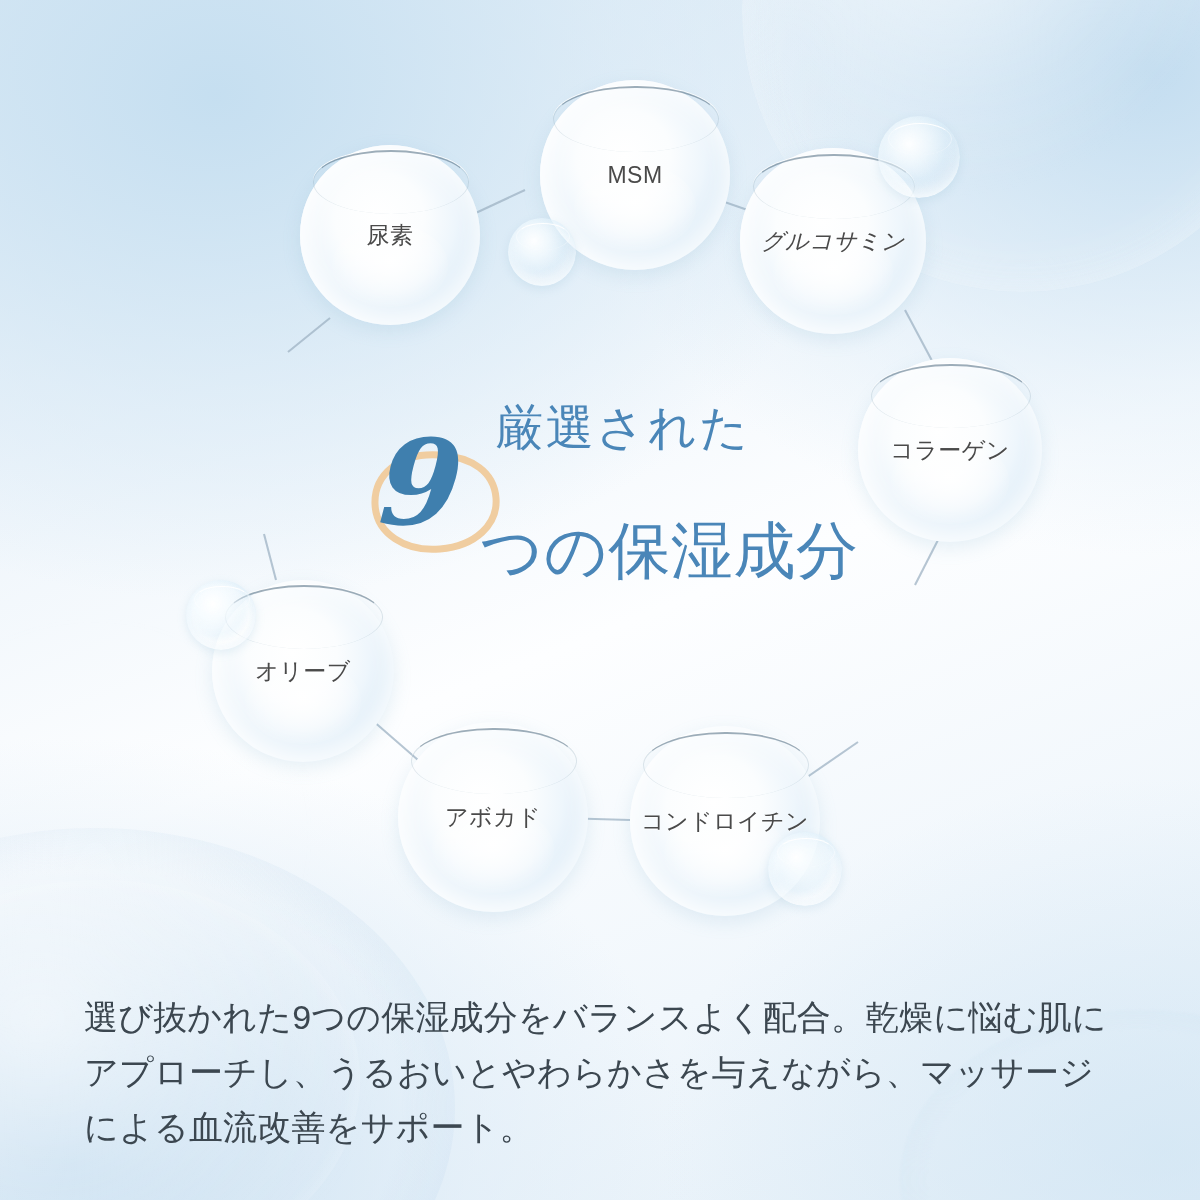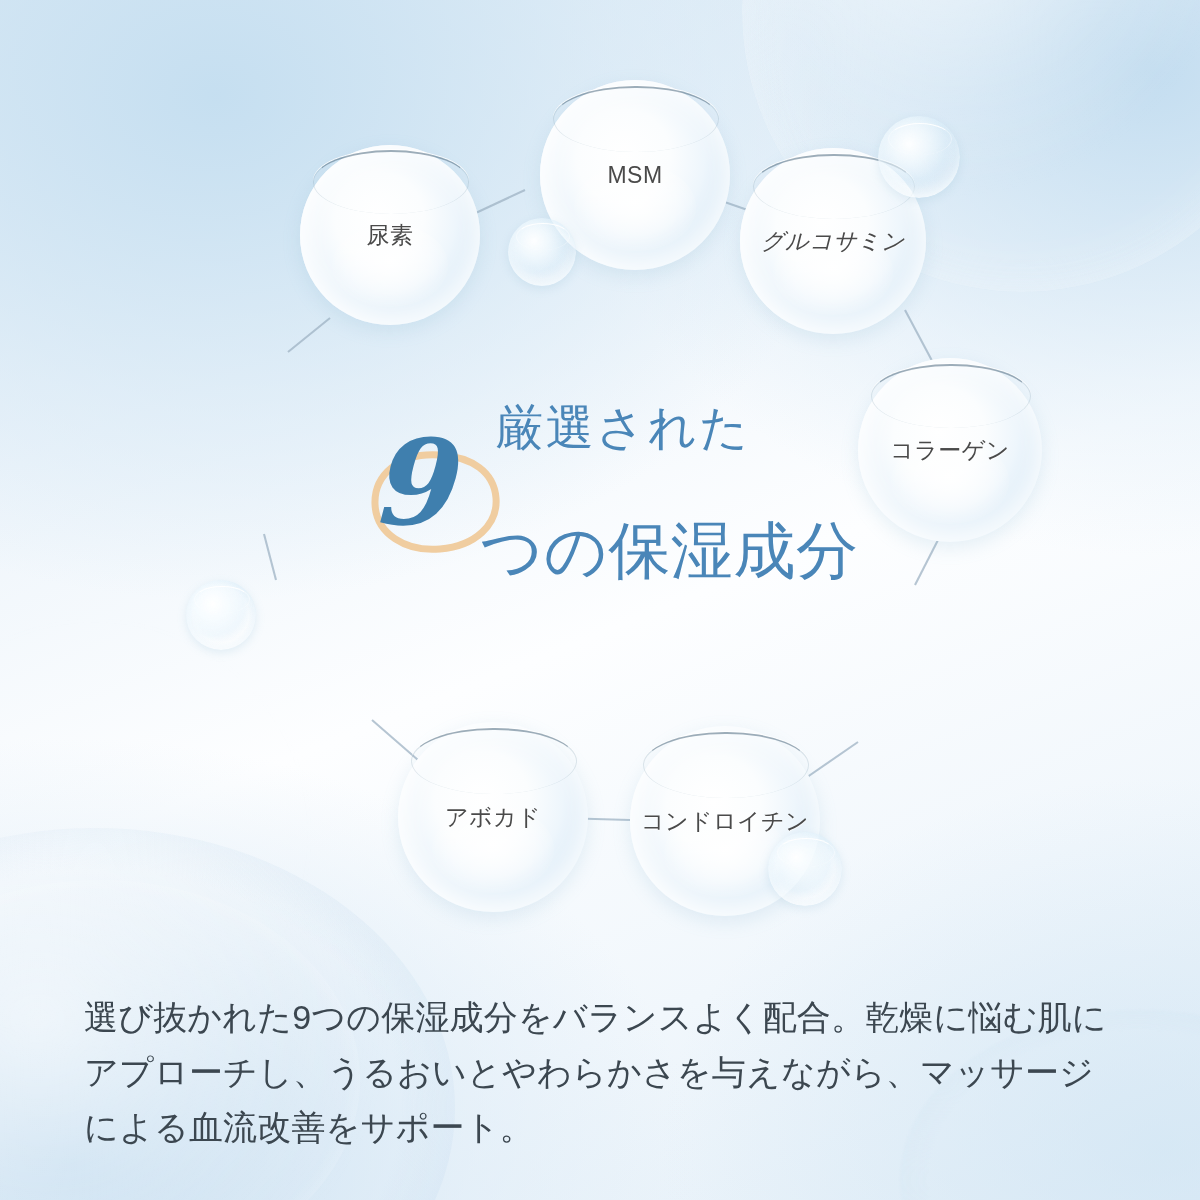--- a/index.html
+++ b/index.html
@@ -246,20 +246,23 @@
 
   <div class="bubble" style="left:630px; top:726px; width:190px; height:190px;align-items:center;">
     <span class="bubble-label">コンドロイチン</span>
   </div>
   <div class="mini-bubble" style="left:768px; top:832px; width:74px; height:74px;"></div>
 
   <div class="bubble" style="left:398px; top:722px; width:190px; height:190px;">
     <span class="bubble-label">アボカド</span>
   </div>
 
+  <div class="bubble" style="left:212px; top:580px; width:182px; height:182px;">
+    <span class="bubble-label">オリーブ</span>
+  </div>
   <div class="mini-bubble" style="left:186px; top:580px; width:70px; height:70px;"></div>
 
 
   <div class="bubble" style="left:300px; top:145px; width:180px; height:180px;">
     <span class="bubble-label">尿素</span>
   </div>
 
   <div id="headline-block">
     <div id="headline-top">厳選された</div>
     <div id="headline-main-row">

